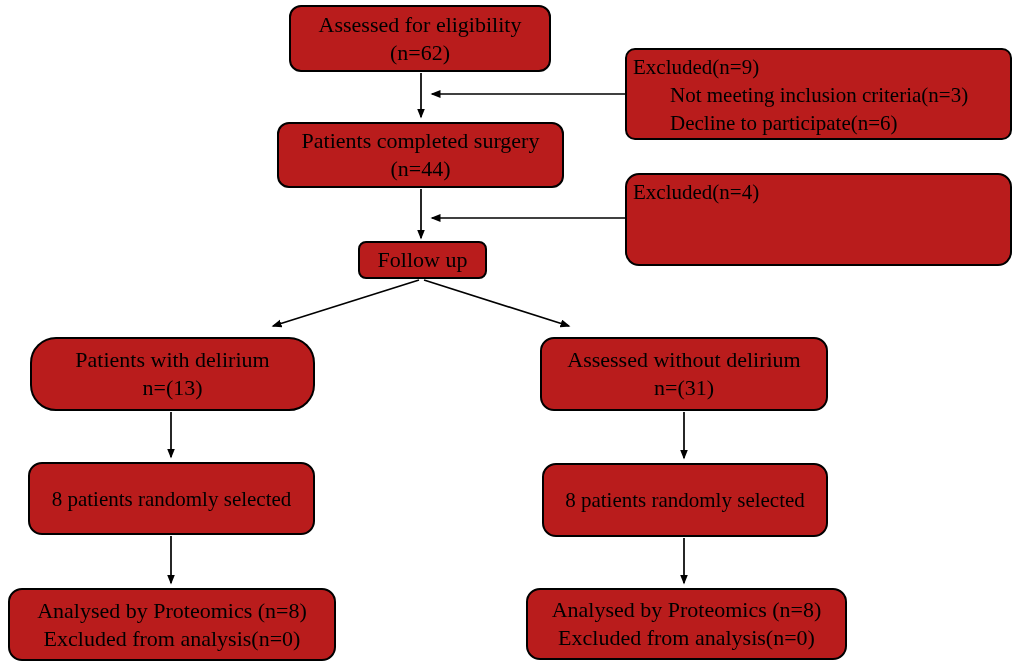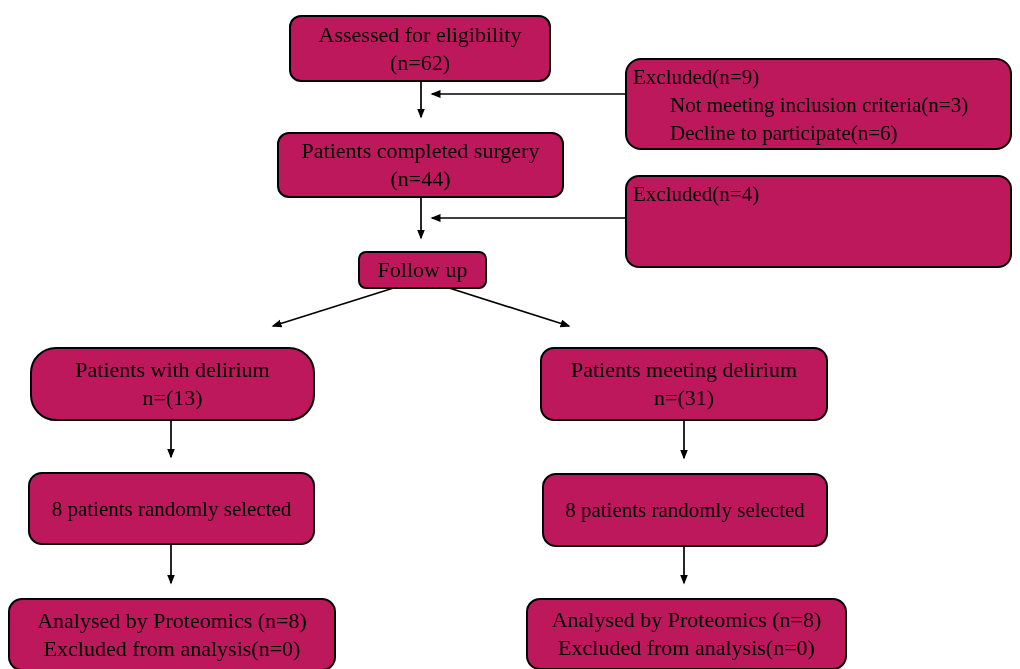--- a/index.html
+++ b/index.html
@@ -16,45 +16,44 @@
     position: absolute;
     left: 0; top: 0;
     width: 1020px; height: 669px;
     pointer-events: none;
   }
   .box {
     position: absolute;
     box-sizing: border-box;
     border: 2px solid #000000;
     border-radius: 12px;
-    background: #be185d;
+    background: #b91c1c;
     display: flex;
     flex-direction: column;
     justify-content: center;
     align-items: center;
     text-align: center;
     font-size: 22px;
     line-height: 28px;
-    margin-top: 10px;
   }
   .box .line { white-space: nowrap; }
   .box.left-align {
     justify-content: flex-start;
     align-items: flex-start;
     text-align: left;
     font-size: 21px;
     padding: 3px 4px 0 6px;
   }
   .box.left-align .line.indent { padding-left: 37px; }
 
   
   #b-assessed      { left: 289px; top: 5px;   width: 262px; height: 67px; }
-  #b-excluded-top  { left: 625px; top: 48px;  width: 387px; height: 92px; border-radius: 16px; }
+  #b-excluded-top  { left: 625px; top: 48px;  width: 387px; height: 92px; border-radius: 10px; }
   #b-surgery       { left: 277px; top: 122px; width: 287px; height: 66px; }
-  #b-excluded-mid  { left: 625px; top: 165px; width: 387px; height: 93px; border-radius: 14px; }
+  #b-excluded-mid  { left: 625px; top: 173px; width: 387px; height: 93px; border-radius: 14px; }
   #b-followup      { left: 358px; top: 241px; width: 129px; height: 38px; border-radius: 8px; }
   #b-delirium      { left: 30px;  top: 337px; width: 285px; height: 74px; border-radius: 26px; }
   #b-no-delirium   { left: 540px; top: 337px; width: 288px; height: 74px; border-radius: 14px; }
   #b-selected-l    { left: 28px;  top: 462px; width: 287px; height: 73px; border-radius: 14px; font-size: 21px; }
   #b-selected-r    { left: 542px; top: 463px; width: 286px; height: 74px; border-radius: 14px; font-size: 21px; }
   #b-analysed-l    { left: 8px;   top: 588px; width: 328px; height: 73px; border-radius: 14px; }
   #b-analysed-r    { left: 526px; top: 588px; width: 321px; height: 72px; border-radius: 14px; }
 </style>
 </head>
 <body>
@@ -102,21 +101,21 @@
   <div class="box" id="b-followup">
     <div class="line">Follow up</div>
   </div>
 
   <div class="box" id="b-delirium">
     <div class="line">Patients with delirium</div>
     <div class="line">n=(13)</div>
   </div>
 
   <div class="box" id="b-no-delirium">
-    <div class="line">Patients meeting delirium</div>
+    <div class="line">Assessed without delirium</div>
     <div class="line">n=(31)</div>
   </div>
 
   <div class="box" id="b-selected-l">
     <div class="line">8 patients randomly selected</div>
   </div>
 
   <div class="box" id="b-selected-r">
     <div class="line">8 patients randomly selected</div>
   </div>

